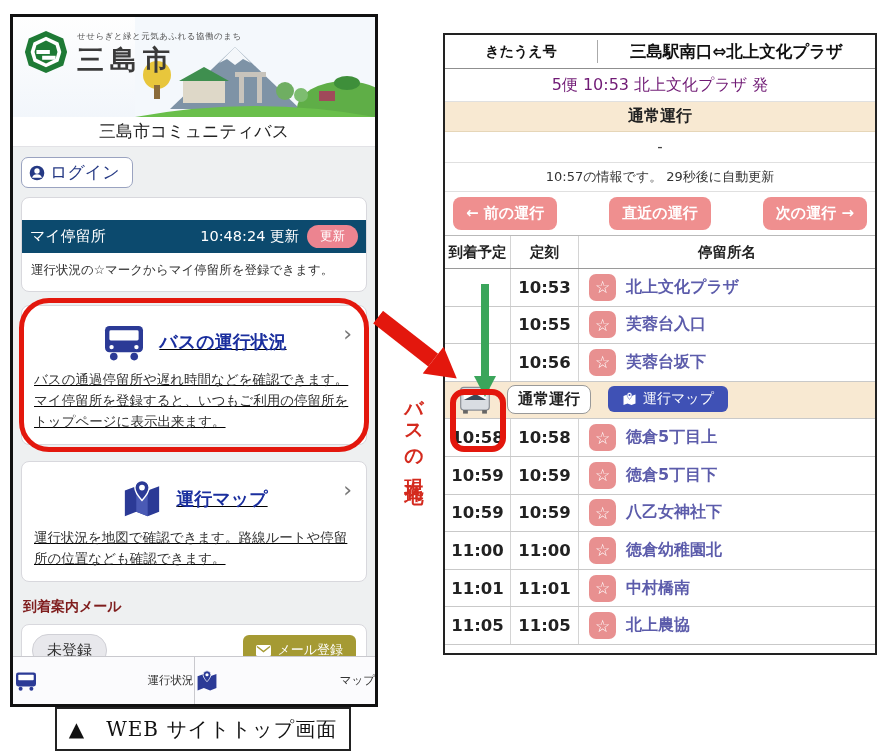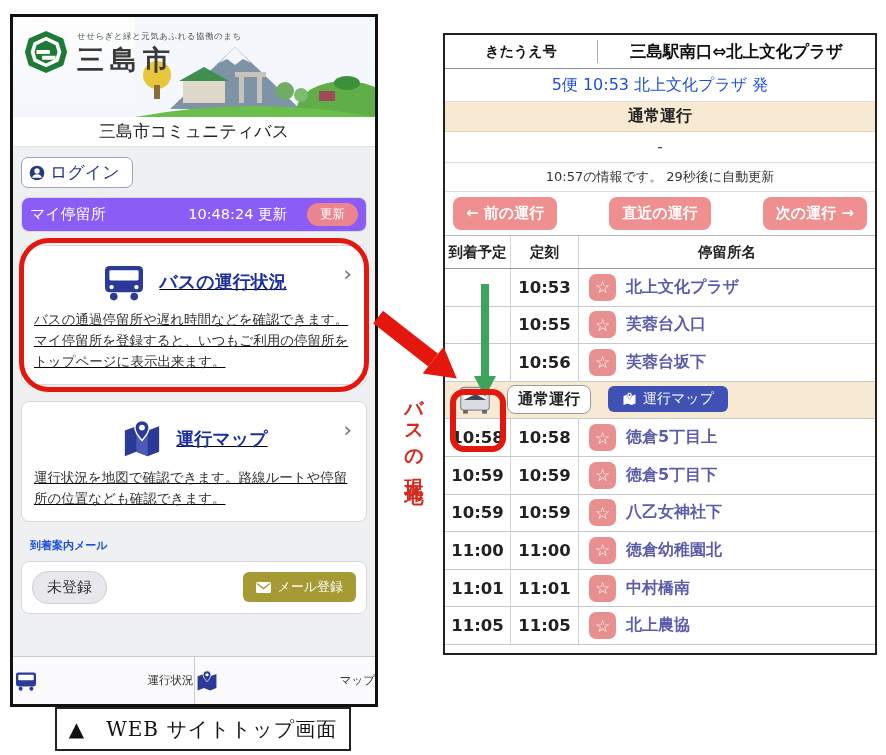--- a/index.html
+++ b/index.html
@@ -15,35 +15,35 @@
   .tagline { position:absolute; left:64px; top:14px; font-size:8.5px; color:#555; letter-spacing:.5px; }
   .cityname { position:absolute; left:64px; top:25px; font-size:27px; font-weight:bold; color:#3a3a3a; letter-spacing:6px; }
   .site-title { height:30px; display:flex; align-items:center; justify-content:center;
                 font-size:17px; color:#222; background:#fff; border-bottom:1px solid #e2e2e6; }
   .page-body { position:absolute; top:130px; bottom:48px; left:0; right:0;
                background:#eef0f1; padding:8px 8px 0 8px; overflow:hidden; }
   .login-btn { display:inline-flex; align-items:center; gap:5px; background:#fff;
                border:1px solid #9aa3c0; border-radius:7px; padding:3px 12px 3px 7px;
                font-size:17px; color:#253984; margin:2px 0 9px 0; }
   .card { background:#fff; border:1px solid #d8d8dd; border-radius:8px; overflow:hidden; }
-  .mystop-head { background:#8b5cf6; color:#fff; display:flex; align-items:center; padding:5px 8px; gap:20px; }
+  .mystop-head { background:#0c4a6e; color:#fff; display:flex; align-items:center; padding:5px 8px; gap:8px;margin-top:22px; }
   .mystop-title { font-size:15px; flex:0 0 auto; }
   .mystop-time { margin-left:auto; font-size:14.5px; }
   .btn-update { background:#ec8490; color:#fff; border:none; border-radius:13px;
                 font-size:12.5px; padding:3px 13px; font-family:inherit; }
   .mystop-body { padding:9px 9px 12px 9px; font-size:12.5px; color:#333; }
   .feature-wrap { position:relative; margin-top:13px;text-decoration:underline; }
   .red-oval { position:absolute; left:-2px; top:-7px; right:-2px; bottom:-7px;
               border:5px solid #e3170d; border-radius:30px; pointer-events:none; z-index:5; }
   .feature-card { padding:13px 12px 12px 12px; }
   .feature-head { display:flex; align-items:center; justify-content:center; gap:12px; position:relative; padding:4px 0 8px 0; }
   .feature-title { font-size:18px; font-weight:bold; color:#1b2f9e; }
   .chev { position:absolute; right:2px; top:4px; color:#777; font-size:22px; line-height:1; }
   .feature-desc { font-size:13.5px; color:#333; line-height:1.55; }
-  .mail-sec-title { margin:16px 2px 8px 9px; font-size:11px; font-weight:bold; color:#1d4ed8; }
+  .mail-sec-title { margin:16px 2px 8px 2px; font-size:14px; font-weight:bold; color:#7f1d1d; }
   .mail-card { background:#fff; border:1px solid #d8d8dd; border-radius:8px;
                display:flex; align-items:center; justify-content:space-between; padding:9px 10px; }
   .badge-unreg { background:#e8e8ec; border:1px solid #d0d0d6; border-radius:16px;
                  padding:6px 14px; font-size:15px; color:#333; }
   .btn-mail { background:#a59a33; color:#fff; border:none; border-radius:6px;
               padding:6px 13px; font-size:13px; display:inline-flex; align-items:center; gap:6px; font-family:inherit; }
   .tab-bar { position:absolute; left:0; right:0; bottom:0; height:48px; background:#fbfbfd;
              border-top:1px solid #c9c9ce; display:flex; }
   .tab { flex:1; display:flex; align-items:center; justify-content:space-between; gap:9px; }
   .tab + .tab { border-left:1px solid #c9c9ce; }
@@ -57,21 +57,21 @@
   
   .status-panel { position:absolute; left:443px; top:33px; width:434px; height:622px;
                   border:2px solid #222; background:#fff; overflow:hidden; }
   .route-header { display:flex; height:34px; border-bottom:1px solid #8f8f8f; align-items:stretch; }
   .route-name { width:152px; display:flex; align-items:center; justify-content:center;
                 font-size:14px; font-weight:bold; color:#111; }
   .route-sep { width:1px; background:#aaa; margin:5px 0; }
   .route-dir { flex:1; display:flex; align-items:center; justify-content:center;
                font-size:16.5px; font-weight:bold; color:#111; }
   .trip-row { height:33px; display:flex; align-items:center; justify-content:center;
-              font-size:16px; color:#1d4ed8; border-bottom:1px solid #e0e0e0; }
+              font-size:16px; color:#701a75; border-bottom:1px solid #e0e0e0; }
   .op-status-row { height:30px; display:flex; align-items:center; justify-content:center;
                    font-size:16px; font-weight:bold; color:#222; background:#f8e9d2;
                    border-bottom:1px solid #e6d6b8; }
   .dash-row { height:31px; display:flex; align-items:center; justify-content:center;
               font-size:15px; color:#444; border-bottom:1px solid #e0e0e0; }
   .update-row { height:29px; display:flex; align-items:center; justify-content:center;
                 font-size:13px; color:#333; border-bottom:1px solid #e0e0e0; }
   .nav-row { height:43px; display:flex; align-items:center; justify-content:space-between; padding:0 8px; }
   .btn-salmon { background:#ef8f8f; color:#fff; border:none; border-radius:8px;
                 font-size:15px; font-weight:bold; padding:7px 13px; font-family:inherit; }
@@ -151,20 +151,21 @@
         </svg>
         <span>ログイン</span>
       </button>
 
       <div class="card">
         <div class="mystop-head">
           <span class="mystop-title">マイ停留所</span>
           <span class="mystop-time">10:48:24 更新</span>
           <button class="btn-update">更新</button>
         </div>
+        <div class="mystop-body">運行状況の☆マークからマイ停留所を登録できます。</div>
       </div>
 
       <div class="feature-wrap">
         <div class="red-oval"></div>
         <div class="card feature-card">
           <div class="feature-head">
             <svg width="46" height="38" viewBox="0 0 30 26">
               <rect x="2" y="2" width="26" height="18" rx="3" fill="#2b3a96"></rect>
               <rect x="5" y="5" width="20" height="7" rx="1" fill="#fff"></rect>
               <circle cx="8" cy="23" r="2.6" fill="#2b3a96"></circle>

